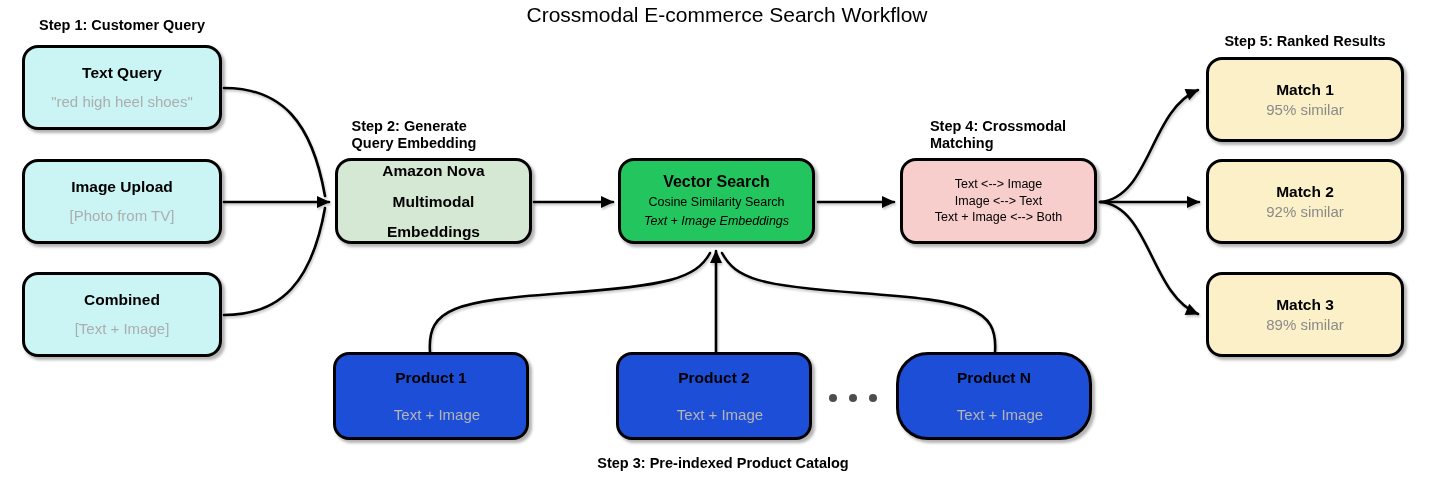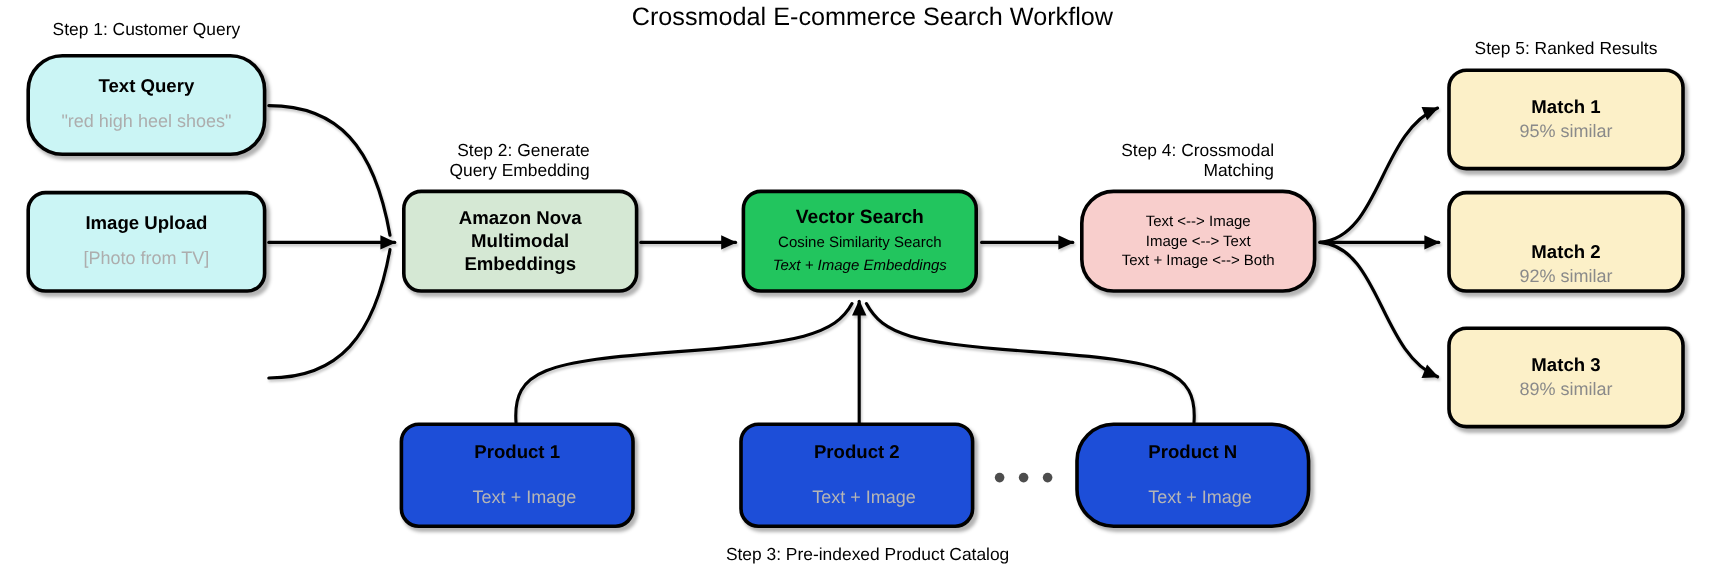--- a/index.html
+++ b/index.html
@@ -10,74 +10,74 @@
   svg.wires { position:absolute; left:0; top:0; width:1431px; height:482px;
     filter:drop-shadow(1.5px 2px 1px rgba(0,0,0,0.22)); }
   .wire { fill:none; stroke:#000000; stroke-width:2.6; stroke-linecap:round; }
 
   .diagram-title {
     position:absolute; top:3px; left:727px; transform:translateX(-50%);
     font-size:21px; color:#000; white-space:nowrap;
   }
   .step-label {
     position:absolute; font-size:14.5px; color:#000; white-space:nowrap;
-    text-align:right; transform:translateX(-50%); line-height:17px;
+    text-align:left; transform:translateX(-50%); line-height:17px;font-weight:bold;
   }
   .node {
     position:absolute; box-sizing:border-box;
     border:3px solid #000; border-radius:16px;
     display:flex; flex-direction:column; align-items:center; justify-content:center;
     text-align:center; box-shadow:2.5px 3px 3px rgba(0,0,0,0.30);
     background:#fff;
   }
   .node .title { font-weight:bold; font-size:15.5px; color:#000; line-height:20px; }
   .node .sub   { font-size:15px; line-height:20px; }
 
   
   .q-node { left:22px; width:200px; height:85px; background:#CBF5F5;
     justify-content:space-evenly; padding:5px 4px; }
-  #node-text-query   { top:45px;border-radius:30px; }
+  #node-text-query   { top:45px; }
   #node-image-upload { top:159px; }
   #node-combined     { top:272px; }
   .q-node .sub { color:#ADADAD; }
 
   
-  #node-embeddings { left:335px; top:158px; width:197px; height:86px; background:#D5E8D4; }
+  #node-embeddings { left:335px; top:158px; width:197px; height:86px; background:#D5E8D4;justify-content:space-between; }
   #node-embeddings .line { font-weight:bold; font-size:15.5px; line-height:19px; color:#000; }
 
   
   #node-vector-search { left:618px; top:158px; width:197px; height:86px; background:#22c55e; }
   #node-vector-search .title { margin-bottom:2px; font-size:16px; }
   #node-vector-search .vs-sub  { font-size:12.5px; color:#000; line-height:17px; }
   #node-vector-search .vs-note { font-size:12.5px; color:#000; font-style:italic; line-height:17px; margin-top:2px;text-align:center; }
 
   
-  #node-matching { left:900px; top:158px; width:197px; height:86px; background:#F8CECC;border-radius:28px; }
+  #node-matching { left:900px; top:158px; width:197px; height:86px; background:#F8CECC; }
   #node-matching .line { font-size:12.5px; color:#000; line-height:16.5px; }
 
   
   .r-node { left:1206px; width:198px; height:85px; background:#FCF0C8; }
   #node-match-1 { top:57px; }
-  #node-match-2 { top:159px;justify-content:flex-end; }
+  #node-match-2 { top:159px; }
   #node-match-3 { top:272px; }
   .r-node .sub { color:#8A8A8A; }
 
   
   .p-node { top:352px; width:196px; height:88px; background:#1d4ed8;gap:17px; }
   #node-product-1 { left:333px; }
   #node-product-2 { left:616px; }
   #node-product-n { left:896px;border-radius:32px; }
   .p-node .sub { color:#B5B5B5;margin-left:12px; }
 
   
   .ellipsis { position:absolute; left:829px; top:394px; display:flex; gap:12px; }
   .ellipsis .dot { width:8px; height:8px; border-radius:50%; background:#4D4D4D; }
 
   #label-step1 { left:122px;  top:17px; }
-  #label-step2 { left:433px;  top:118px; }
+  #label-step2 { left:414px;  top:118px; }
   #label-step4 { left:998px;  top:118px; }
   #label-step5 { left:1305px; top:17px;margin-top:16px; }
   #label-step3 { left:723px;  top:455px; }
 </style>
 </head>
 <body>
 
 <div class="stage">
 
   <svg class="wires" viewBox="0 0 1431 482" xmlns="http://www.w3.org/2000/svg">
@@ -119,20 +119,24 @@
   <div class="step-label" id="label-step5">Step 5: Ranked Results</div>
 
   <div class="node q-node" id="node-text-query">
     <div class="title">Text Query</div>
     <div class="sub">"red high heel shoes"</div>
   </div>
   <div class="node q-node" id="node-image-upload">
     <div class="title">Image Upload</div>
     <div class="sub">[Photo from TV]</div>
   </div>
+  <div class="node q-node" id="node-combined">
+    <div class="title">Combined</div>
+    <div class="sub">[Text + Image]</div>
+  </div>
 
   <div class="node" id="node-embeddings">
     <div class="line">Amazon Nova</div>
     <div class="line">Multimodal</div>
     <div class="line">Embeddings</div>
   </div>
 
   <div class="node" id="node-vector-search">
     <div class="title">Vector Search</div>
     <div class="vs-sub">Cosine Similarity Search</div>

